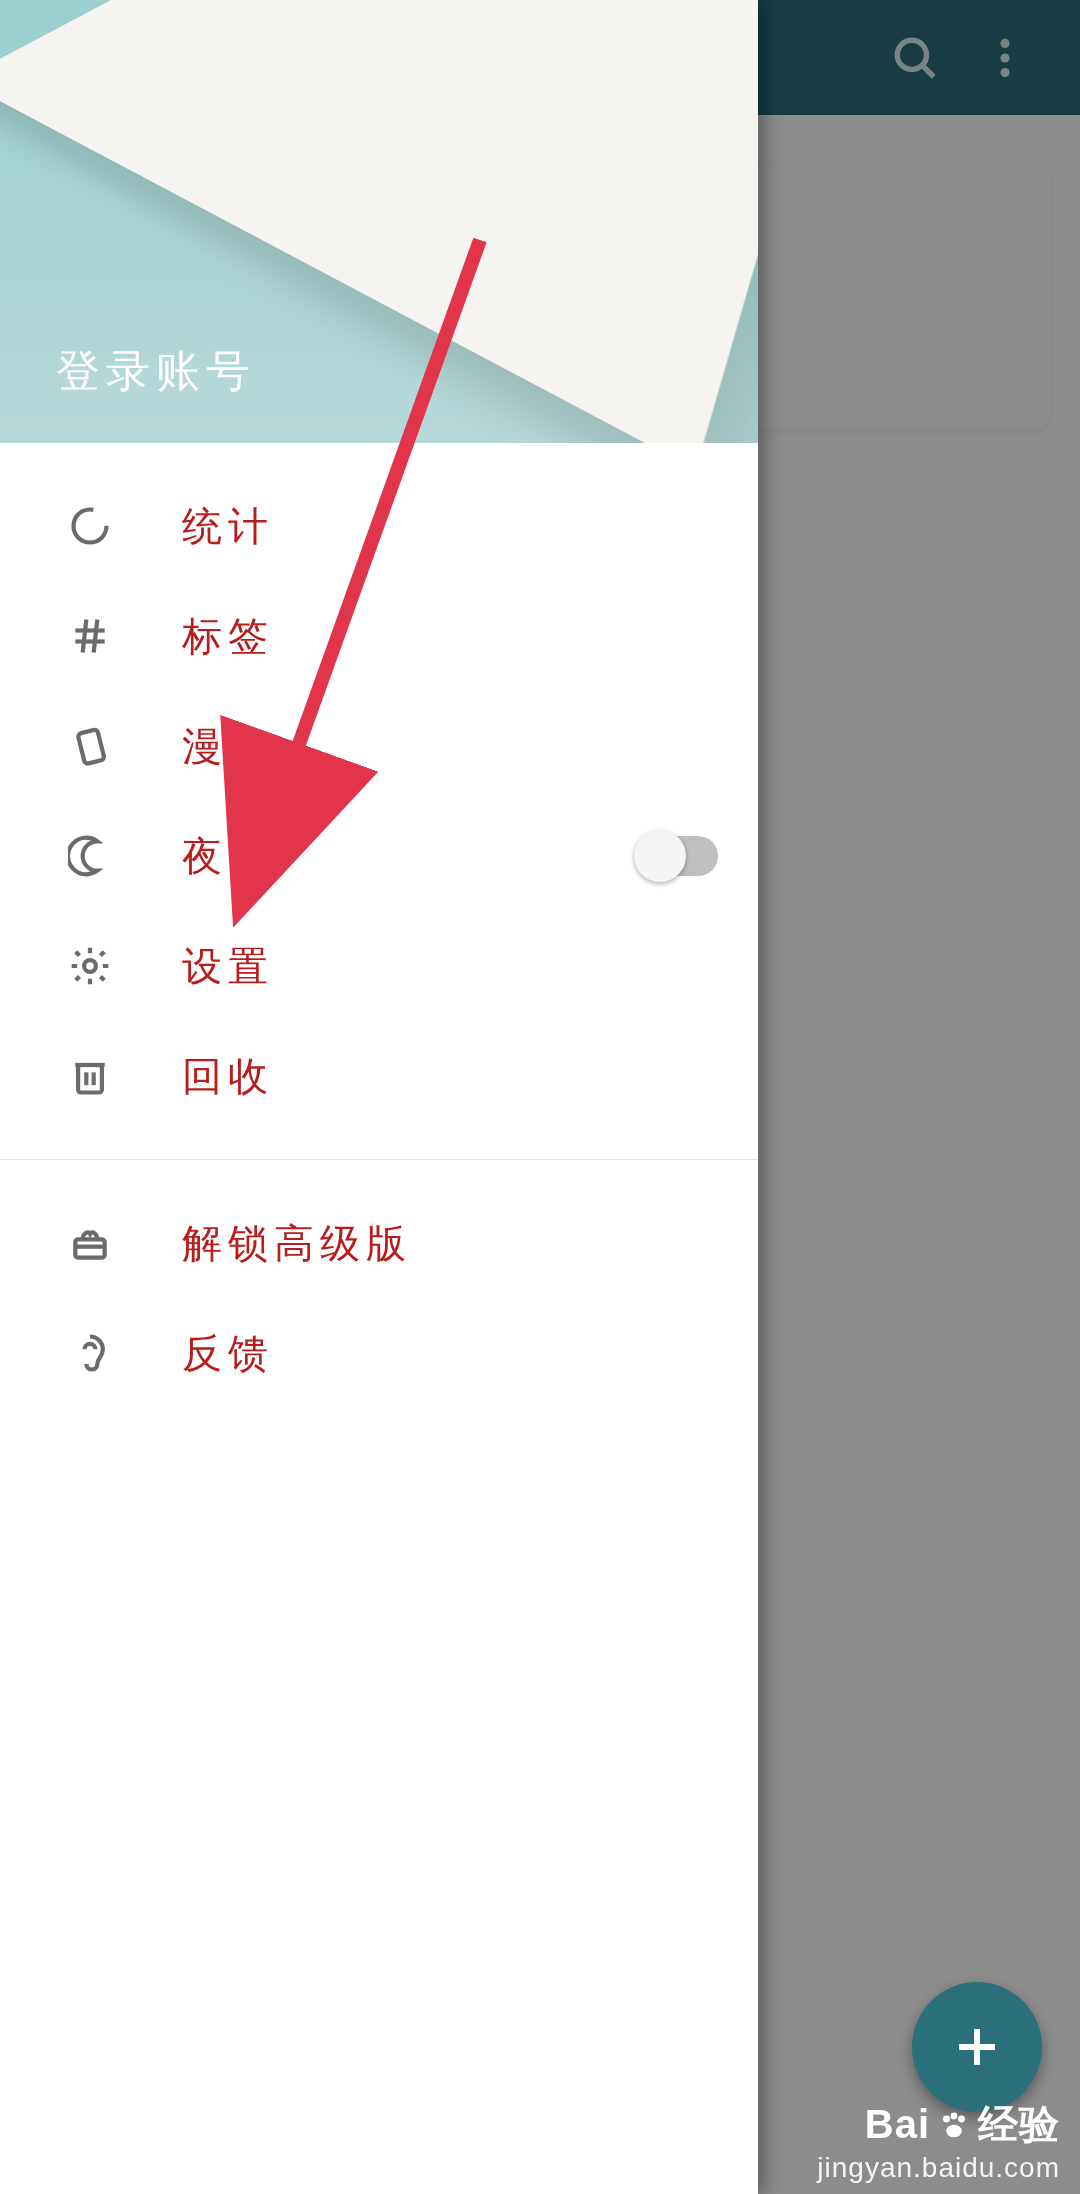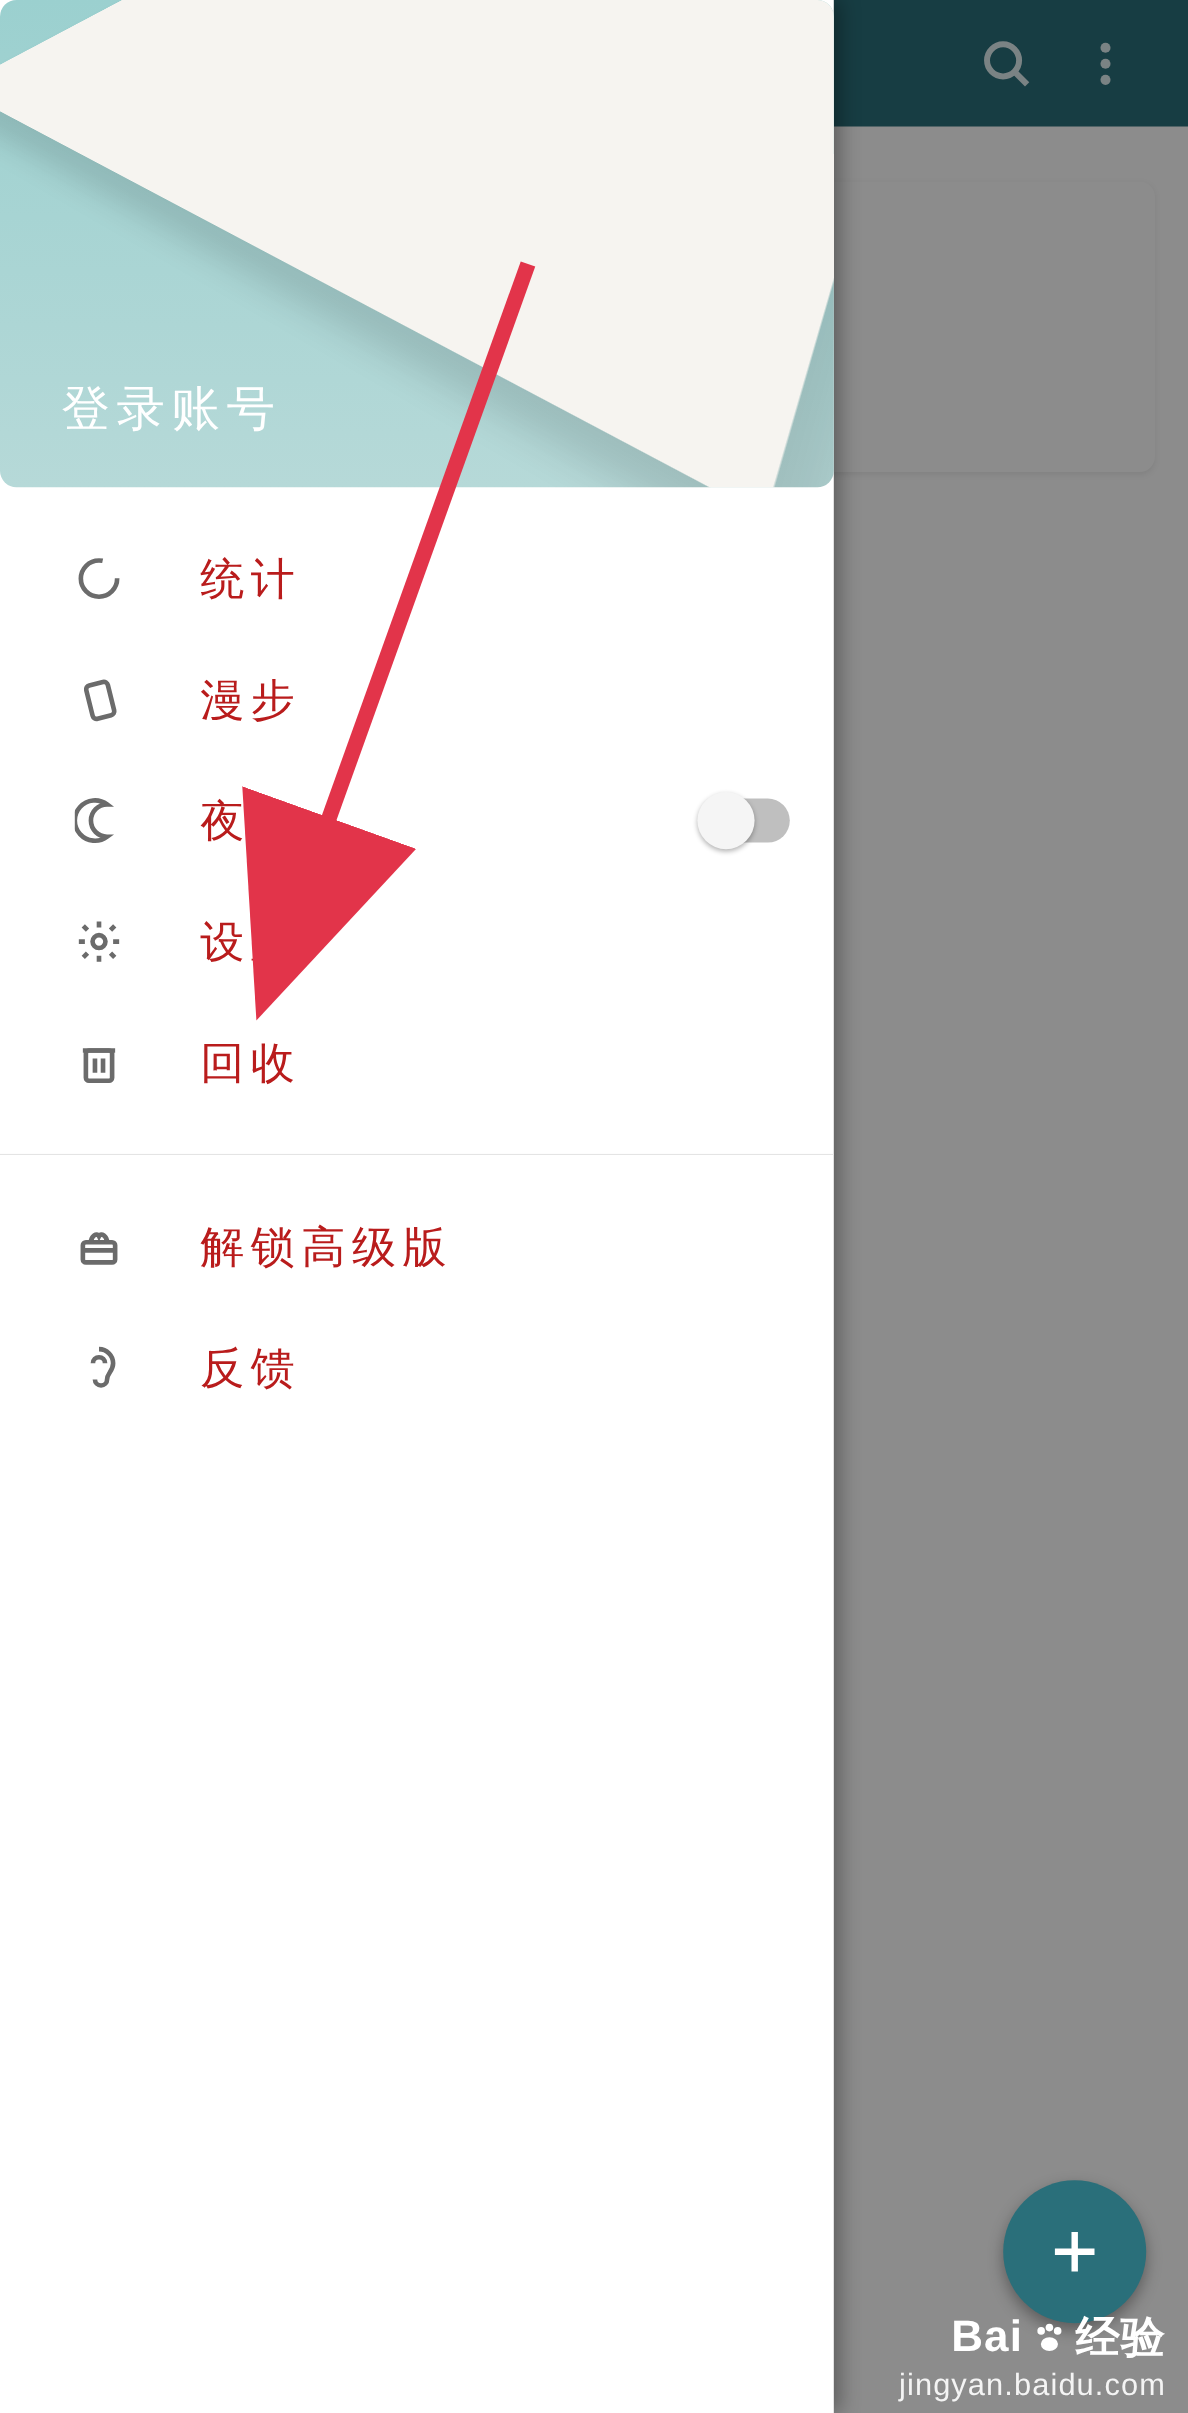--- a/index.html
+++ b/index.html
@@ -75,21 +75,20 @@
   background: #ffffff;
   box-shadow: 6px 0 18px rgba(0,0,0,0.35);
   display: flex;
   flex-direction: column;
 }
 .drawer-header {
   height: 443px;
   position: relative;
   overflow: hidden;
   background: linear-gradient(180deg, #9bd0cf 0%, #b6d9d8 100%);
-  border-radius: 15px;
 }
 .header-block {
   position: absolute;
   top: 80px;
   left: -40px;
   width: 1000px;
   height: 600px;
   background: #f6f4f0;
   transform: perspective(850px) rotateX(58deg) rotateZ(-45deg);
   transform-origin: top left;
@@ -230,20 +229,31 @@
 
     <div class="menu-item">
       <span class="menu-icon">
         <svg width="44" height="44" viewBox="0 0 24 24" fill="none" stroke="#6b6b6b" stroke-width="2.3">
           <circle cx="12" cy="12" r="9" stroke-dasharray="44 12"></circle>
         </svg>
       </span>
       <span class="menu-label">统计</span>
     </div>
 
+    <div class="menu-item">
+      <span class="menu-icon">
+        <svg width="44" height="44" viewBox="0 0 24 24" fill="none" stroke="#6b6b6b" stroke-width="2.3">
+          <line x1="4" y1="9" x2="20" y2="9"></line>
+            <line x1="4" y1="15" x2="20" y2="15"></line>
+          <line x1="10" y1="3" x2="8" y2="21"></line>
+            <line x1="16" y1="3" x2="14" y2="21"></line>
+        </svg>
+      </span>
+      <span class="menu-label">标签</span>
+    </div>
 
     <div class="menu-item">
       <span class="menu-icon">
         <svg width="44" height="44" viewBox="0 0 24 24" fill="none" stroke="#6b6b6b" stroke-width="2.3">
           <rect x="7" y="4" width="11" height="17" rx="2" transform="rotate(-14 12 12)"></rect>
         </svg>
       </span>
       <span class="menu-label">漫步</span>
     </div>
 

